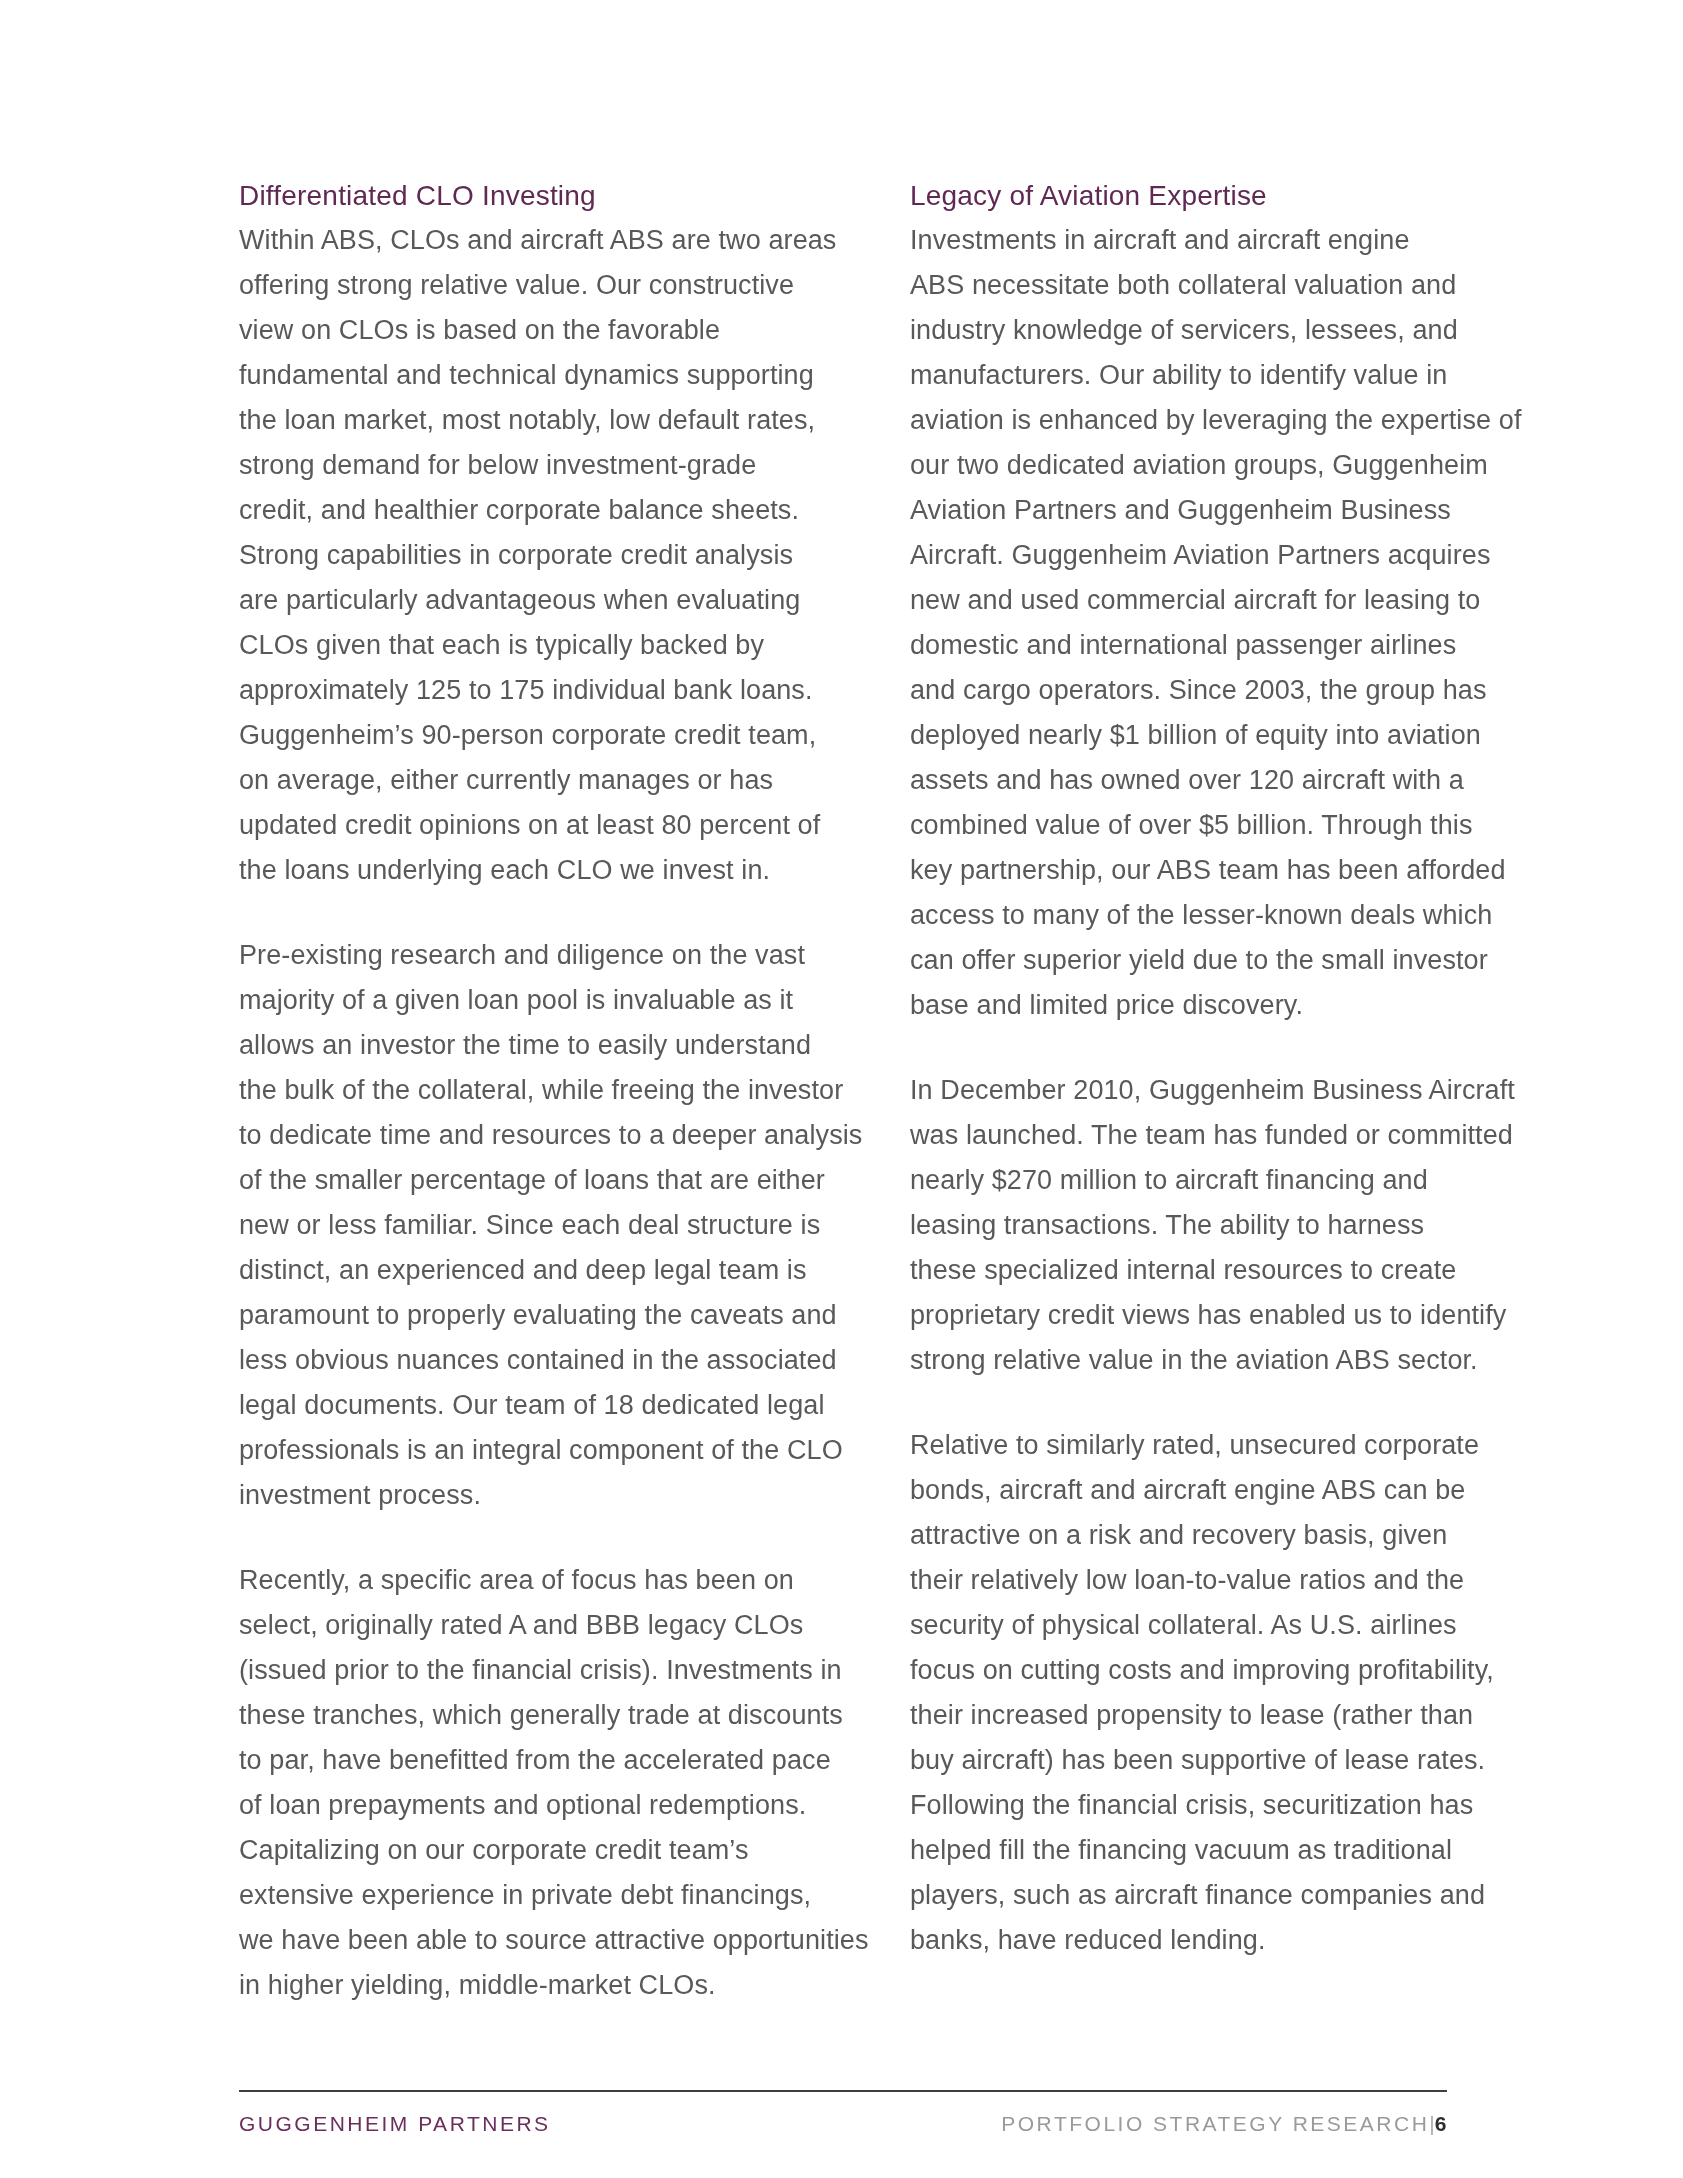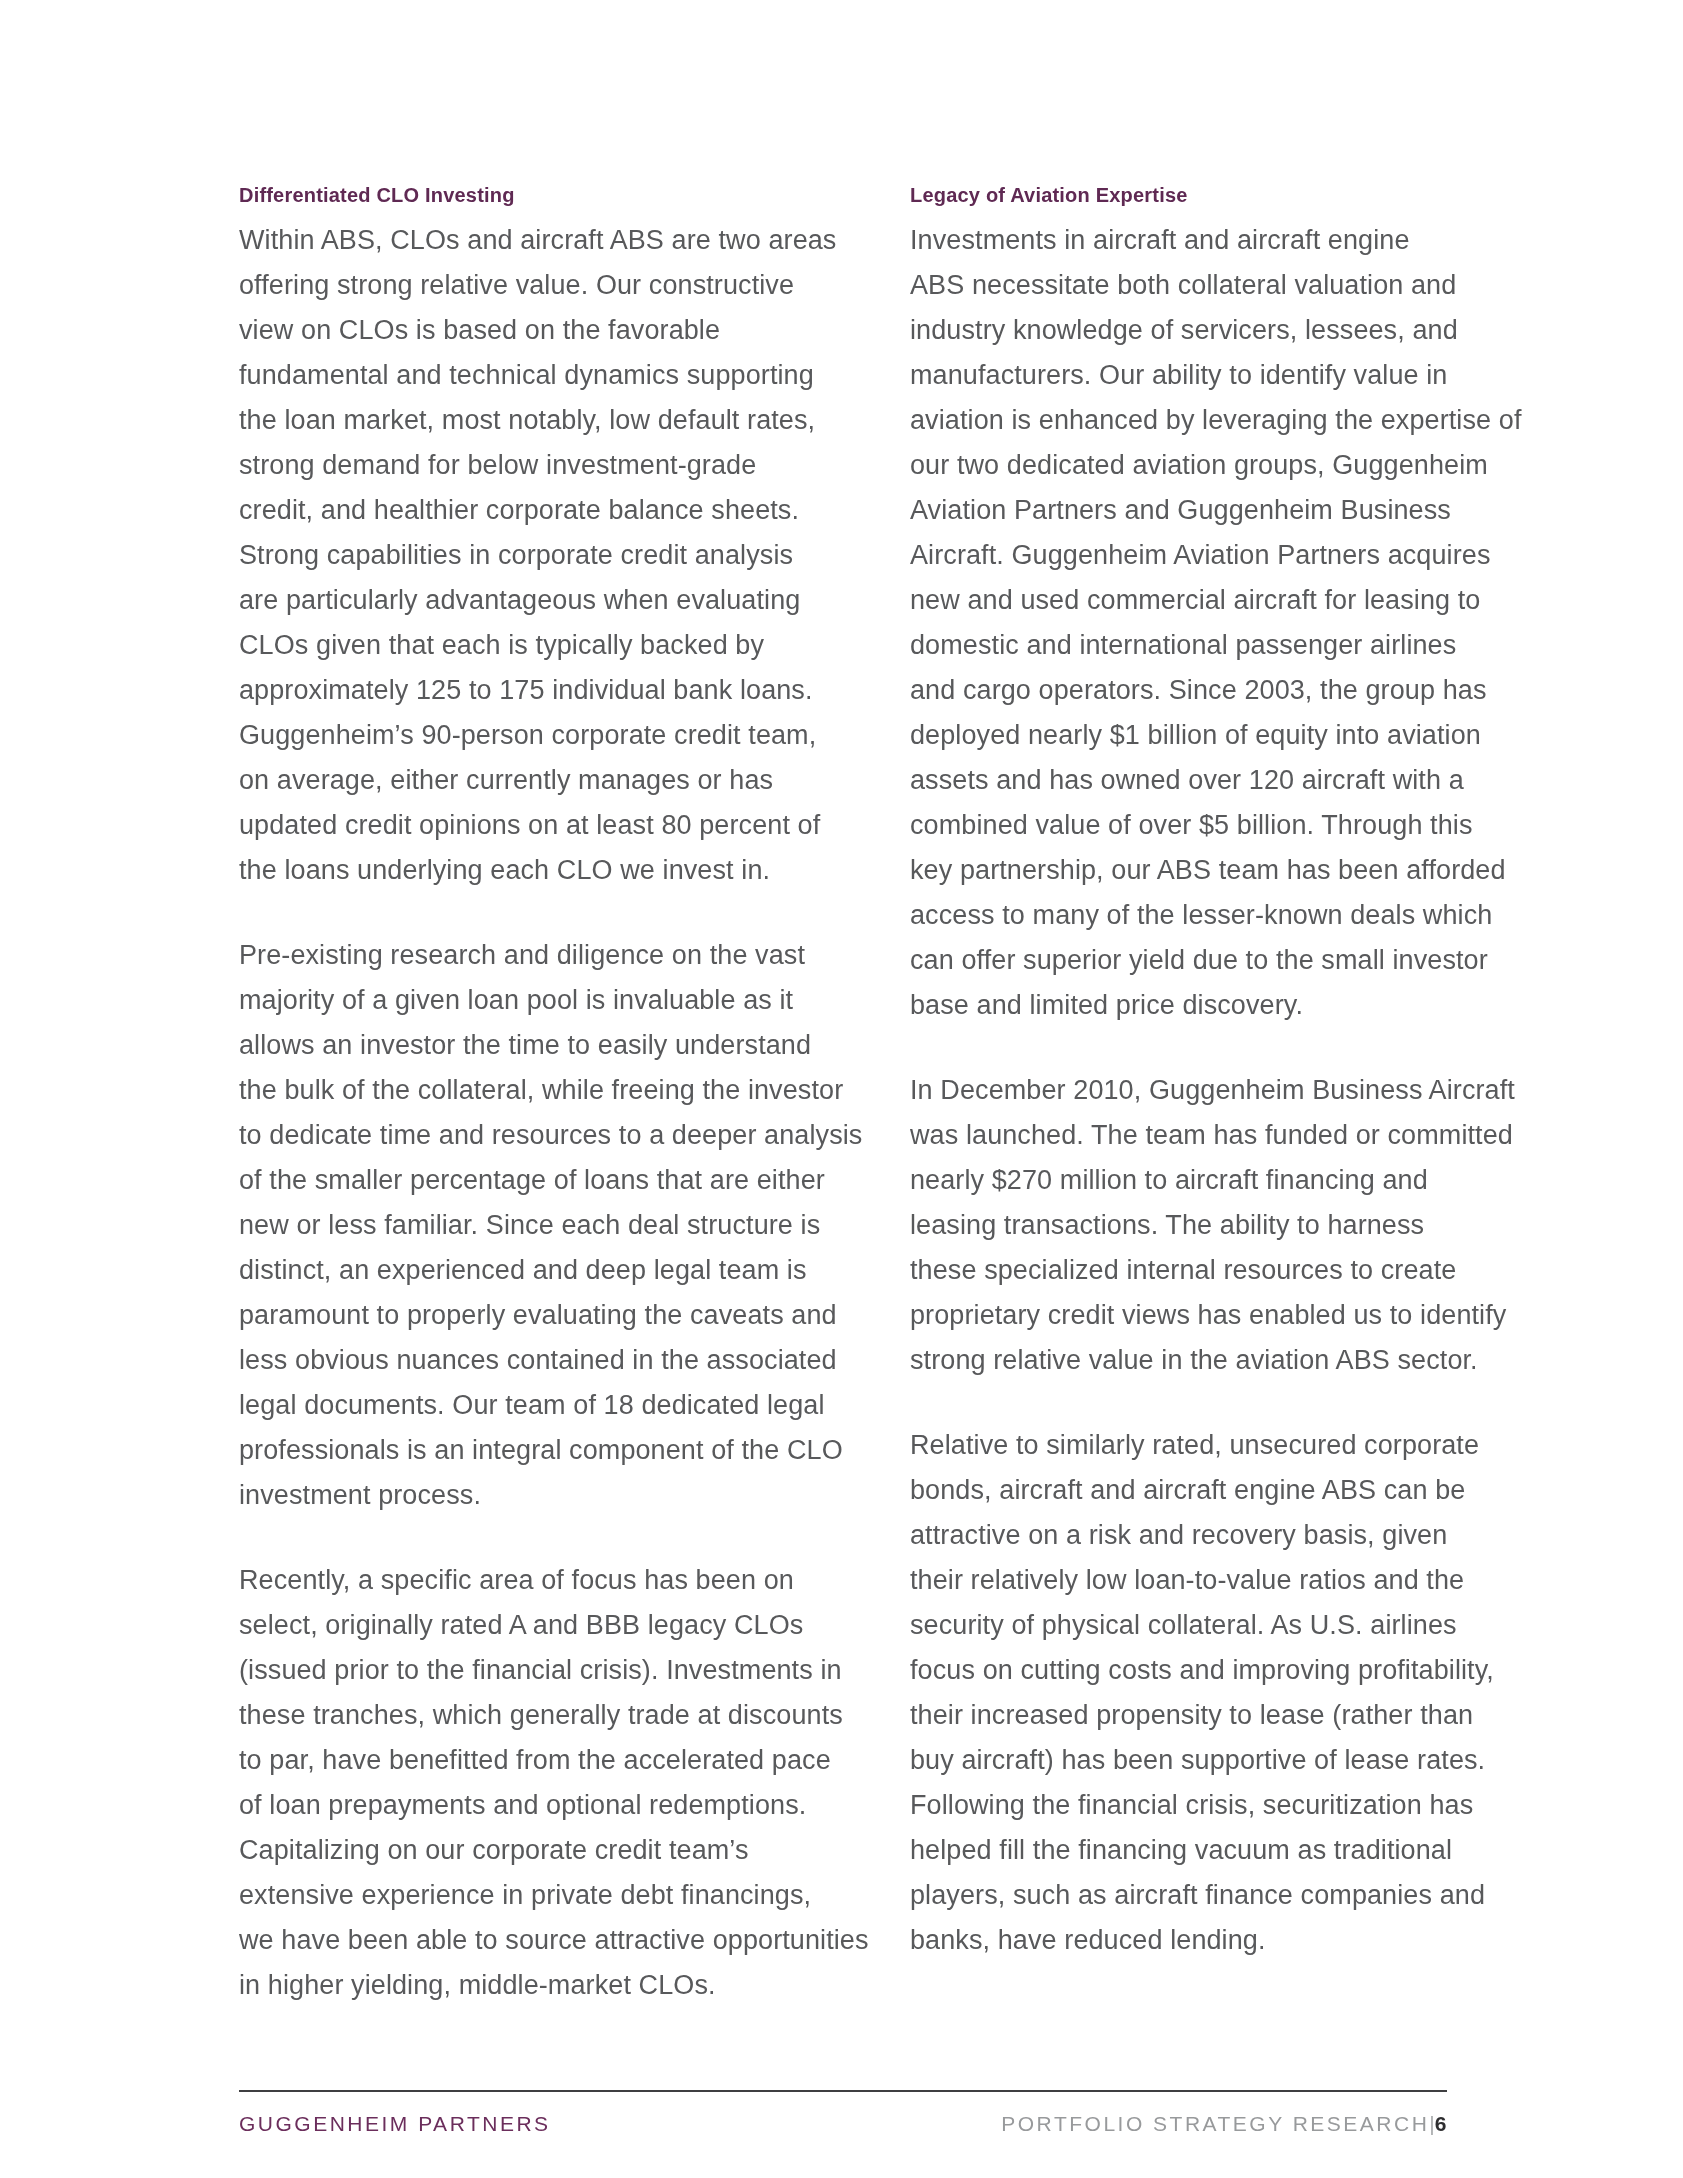--- a/index.html
+++ b/index.html
@@ -13,25 +13,25 @@
   }
   .column{
     position:absolute;
     top:173px;
     width:594px;
     white-space:nowrap;
   }
   .column.left{left:239px;}
   .column.right{left:910px;}
   .col-heading{
-    font-size:20px;
+    font-size:28px;
     line-height:45px;
     color:#5f2953;
     letter-spacing:0.2px;
-    font-weight:700;
+    font-weight:400;
   }
   .para{
     margin:0 0 40px 0;
     font-size:27px;
     line-height:45px;
     color:#58595b;
     letter-spacing:0.1px;
     font-weight:300;
   }
   .footer-rule{

